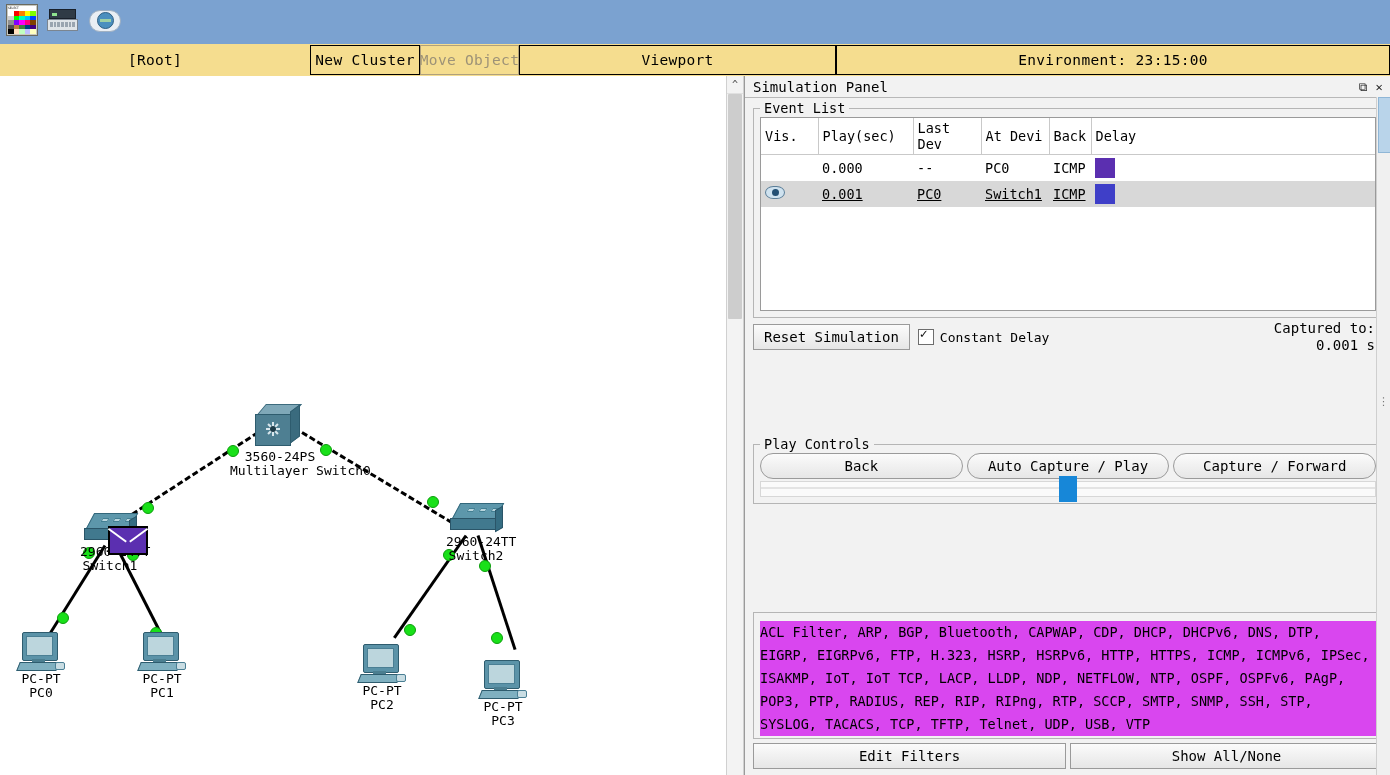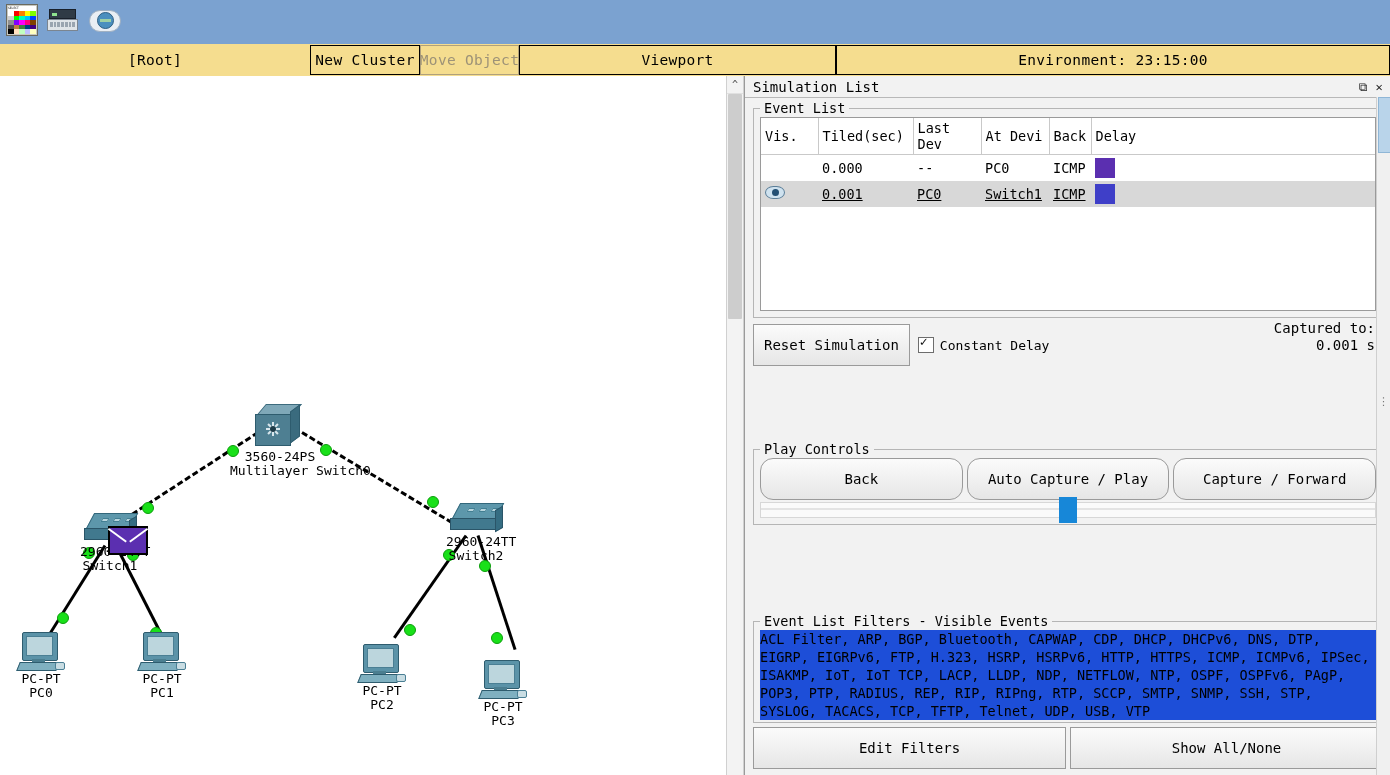--- a/index.html
+++ b/index.html
@@ -149,36 +149,36 @@
   table.events tr.sel td { background: #d8d8d8; text-decoration: underline; }
   .swatch { display:inline-block; width:20px; height:20px; vertical-align:middle; }
   .eye { display:inline-block; width:18px; height:11px; border-radius:50%/60%; background:#cfe2ef; border:1px solid #5c7f99; position:relative; }
   .eye:after { content:""; position:absolute; left:6px; top:2px; width:7px; height:7px; border-radius:50%; background:#234f73; }
 
   .ev-list-box { height: 192px; background:#fff; border:1px solid #9a9a9a; overflow:hidden; }
 
   .row-reset { display:flex; align-items:center; padding: 6px 8px 2px 8px; position: relative; }
   .btn {
     border: 1px solid #9a9a9a; background: linear-gradient(#fbfbfb,#e6e6e6);
-    padding: 12px 10px; font-size: 14px; cursor: pointer; font-family: inherit; color:#000;
+    padding: 4px 10px; font-size: 14px; cursor: pointer; font-family: inherit; color:#000;
     text-align: center;
   }
   .chk { width:14px; height:14px; border:1px solid #6d6d6d; background:#fff; display:inline-block;
          position:relative; margin: 0 6px 0 8px; vertical-align: middle; }
   .chk.on:after { content:"✓"; position:absolute; left:1px; top:-4px; font-size:13px; color:#111; }
   .captured { position:absolute; right: 16px; top: 2px; text-align:right; font-size:14px; line-height:17px; }
 
   .play-controls { margin: 0 8px; }
   .pc-row { display:flex; gap: 4px; }
   .pc-row .btn { flex: 1; border-radius: 13px; }
   .slider-track { position: relative; margin: 2px 0 0 0; height: 14px; background: #fafafa; border: 1px solid #d7d7d7; }
   .slider-groove { position:absolute; left:0; right:0; top:5px; height:2px; background:#e3e3e3; }
   .slider-thumb { position:absolute; top:-6px; left:50%; margin-left:-9px; width:18px; height:26px; background:#1787d8; }
 
-  .filters-text { font-size: 13.5px; line-height: 18px; background:#1d4ed8; white-space: normal; }
+  .filters-text { font-size: 13.5px; line-height: 23px; background:#d946ef; white-space: normal; }
   .filters-btns { display:flex; gap: 4px; margin: 4px 8px 6px 8px; }
   .filters-btns .btn { flex: 1; }
 
   .panel-scroll { position:absolute; right:0; top:21px; width:14px; bottom:0; background:#f0f0f0; border-left:1px solid #cfcfcf; }
   .panel-scroll .pthumb { position:absolute; left:1px; top:0; width:12px; height:54px; background:#b9d4ea; border:1px solid #8fb6d6; }
   .resize-dots { position:absolute; right: 2px; top: 322px; font-size:11px; color:#777; line-height:8px; }
 </style>
 </head>
 <body>
 
@@ -376,41 +376,41 @@
   </div>
 
   <div class="canvas-scroll">
     <div class="arrow-up">^</div>
     <div class="thumb"></div>
   </div>
 
   <div class="sim-panel">
 
     <div class="sim-title">
-      <div class="t">Simulation List</div>
+      <div class="t">Simulation Panel</div>
       <div class="win-btn">⧉</div>
       <div class="win-btn">✕</div>
     </div>
 
     <div class="group" style="margin-top:10px">
       <div class="legend">Event List</div>
       <div class="ev-list-box">
         <table class="events">
           <colgroup>
             <col style="width:57px">
               <col style="width:95px">
               <col style="width:68px">
             <col style="width:68px">
               <col style="width:42px">
               <col>
           </colgroup>
           <thead>
             <tr>
               <th>Vis.</th>
-              <th>Tiled(sec)</th>
+              <th>Play(sec)</th>
               <th>Last Dev</th>
               <th>At Devi</th>
               <th>Back</th>
               <th>Delay</th>
             </tr>
           </thead>
           <tbody>
             <tr>
               <td></td>
               <td>0.000</td>
@@ -459,21 +459,20 @@
       </div>
       <div class="slider-track">
         <div class="slider-groove"></div>
         <div class="slider-thumb"></div>
       </div>
     </div>
 
     <div style="flex:1.1"></div>
 
     <div class="group" style="margin-bottom:0; padding-bottom:2px">
-      <div class="legend">Event List Filters - Visible Events</div>
       <div class="filters-text">ACL Filter, ARP, BGP, Bluetooth, CAPWAP, CDP, DHCP, DHCPv6, DNS, DTP, EIGRP, EIGRPv6, FTP, H.323, HSRP, HSRPv6, HTTP, HTTPS, ICMP, ICMPv6, IPSec, ISAKMP, IoT, IoT TCP, LACP, LLDP, NDP, NETFLOW, NTP, OSPF, OSPFv6, PAgP, POP3, PTP, RADIUS, REP, RIP, RIPng, RTP, SCCP, SMTP, SNMP, SSH, STP, SYSLOG, TACACS, TCP, TFTP, Telnet, UDP, USB, VTP</div>
     </div>
 
     <div class="filters-btns">
       <div class="btn">Edit Filters</div>
       <div class="btn">Show All/None</div>
     </div>
 
     <div class="panel-scroll">
       <div class="pthumb"></div>

